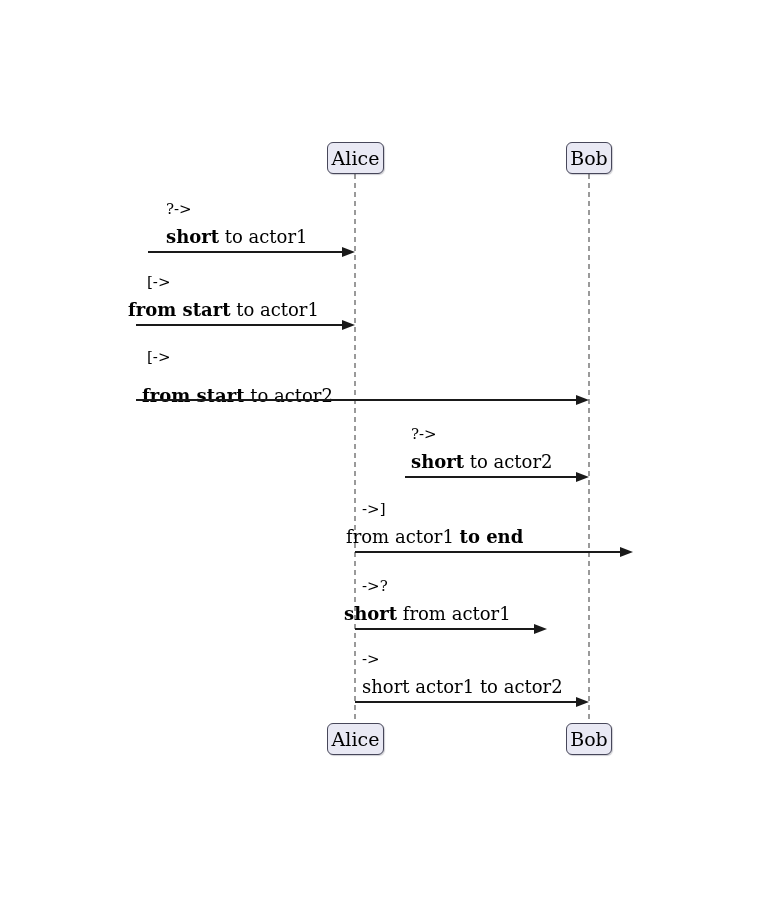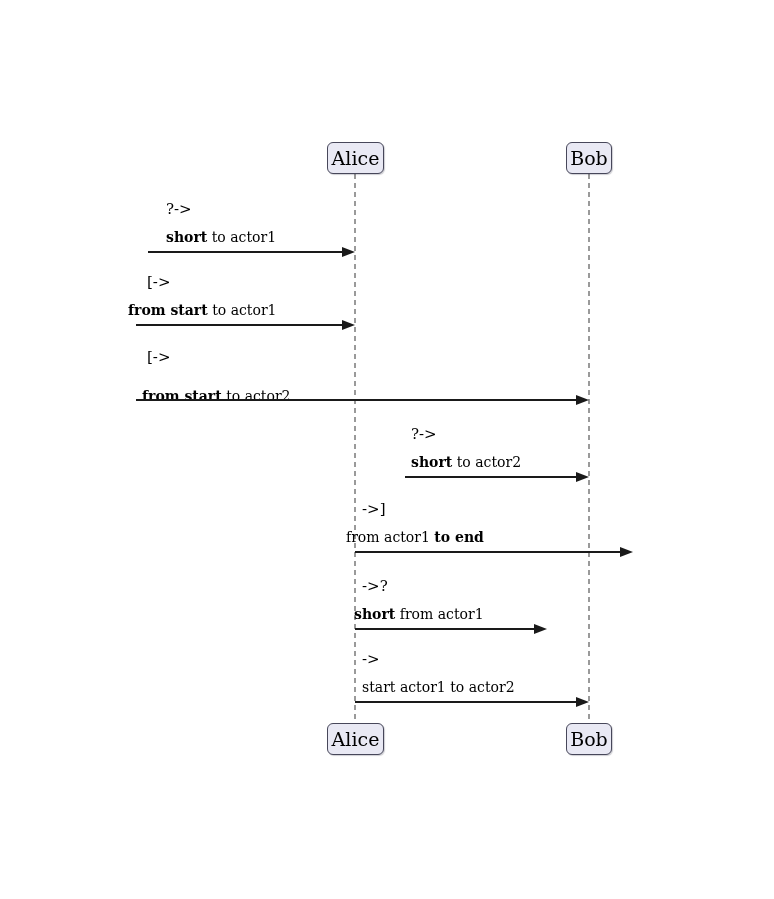--- a/index.html
+++ b/index.html
@@ -40,21 +40,21 @@
   }
   .msg-op {
     position: absolute;
     font-size: 15px;
     line-height: 18px;
     white-space: pre;
     z-index: 2;
   }
   .msg-label {
     position: absolute;
-    font-size: 14px;
+    font-size: 18px;
     line-height: 22px;
     white-space: pre;
     z-index: 2;
   }
   .msg-label .bold-part { font-weight: bold; }
   .arrow-line {
     position: absolute;
     height: 1.5px;
     background: #1a1a1a;
     z-index: 2;
@@ -121,25 +121,25 @@
 
   <div>
     <div class="msg-op" style="left:362px; top:500px;">-&gt;]</div>
     <div class="msg-label" style="left:346px; top:526px;"><span>from actor1 </span><span class="bold-part">to end</span><span></span></div>
     <div class="arrow-line" style="left:355px; top:551px; width:265px;"></div>
     <div class="arrow-head" style="left:620px; top:547px;"></div>
   </div>
 
   <div>
     <div class="msg-op" style="left:362px; top:577px;">-&gt;?</div>
-    <div class="msg-label" style="left:354px; top:603px;"><span></span><span class="bold-part">short</span><span> from actor1</span></div>
+    <div class="msg-label" style="left:344px; top:603px;"><span></span><span class="bold-part">short</span><span> from actor1</span></div>
     <div class="arrow-line" style="left:355px; top:628px; width:179px;"></div>
     <div class="arrow-head" style="left:534px; top:624px;"></div>
   </div>
 
   <div>
     <div class="msg-op" style="left:362px; top:650px;">-&gt;</div>
-    <div class="msg-label" style="left:362px; top:676px;"><span>start actor1 to actor2</span><span class="bold-part"></span><span></span></div>
+    <div class="msg-label" style="left:362px; top:676px;"><span>short actor1 to actor2</span><span class="bold-part"></span><span></span></div>
     <div class="arrow-line" style="left:355px; top:701px; width:223px;"></div>
     <div class="arrow-head" style="left:576px; top:697px;"></div>
   </div>
 
 </div>
 
 </body></html>

